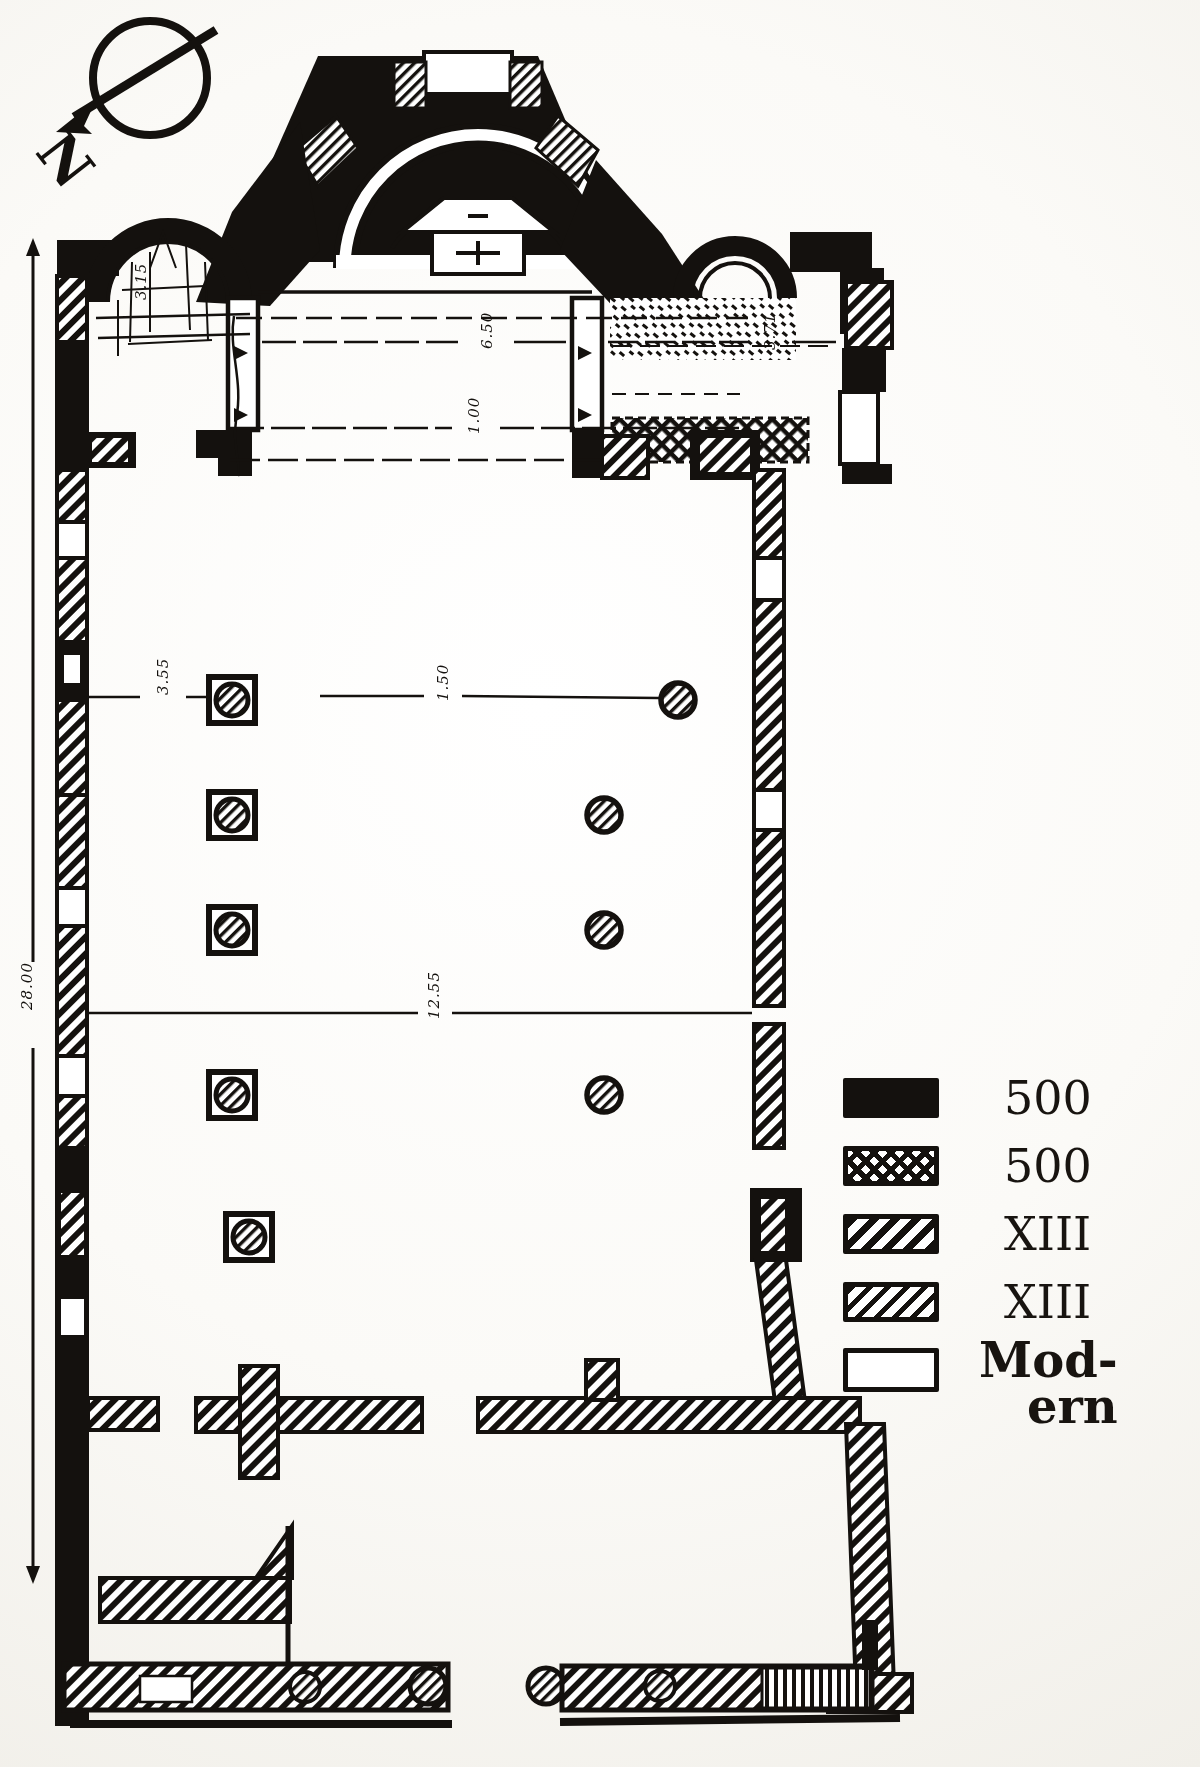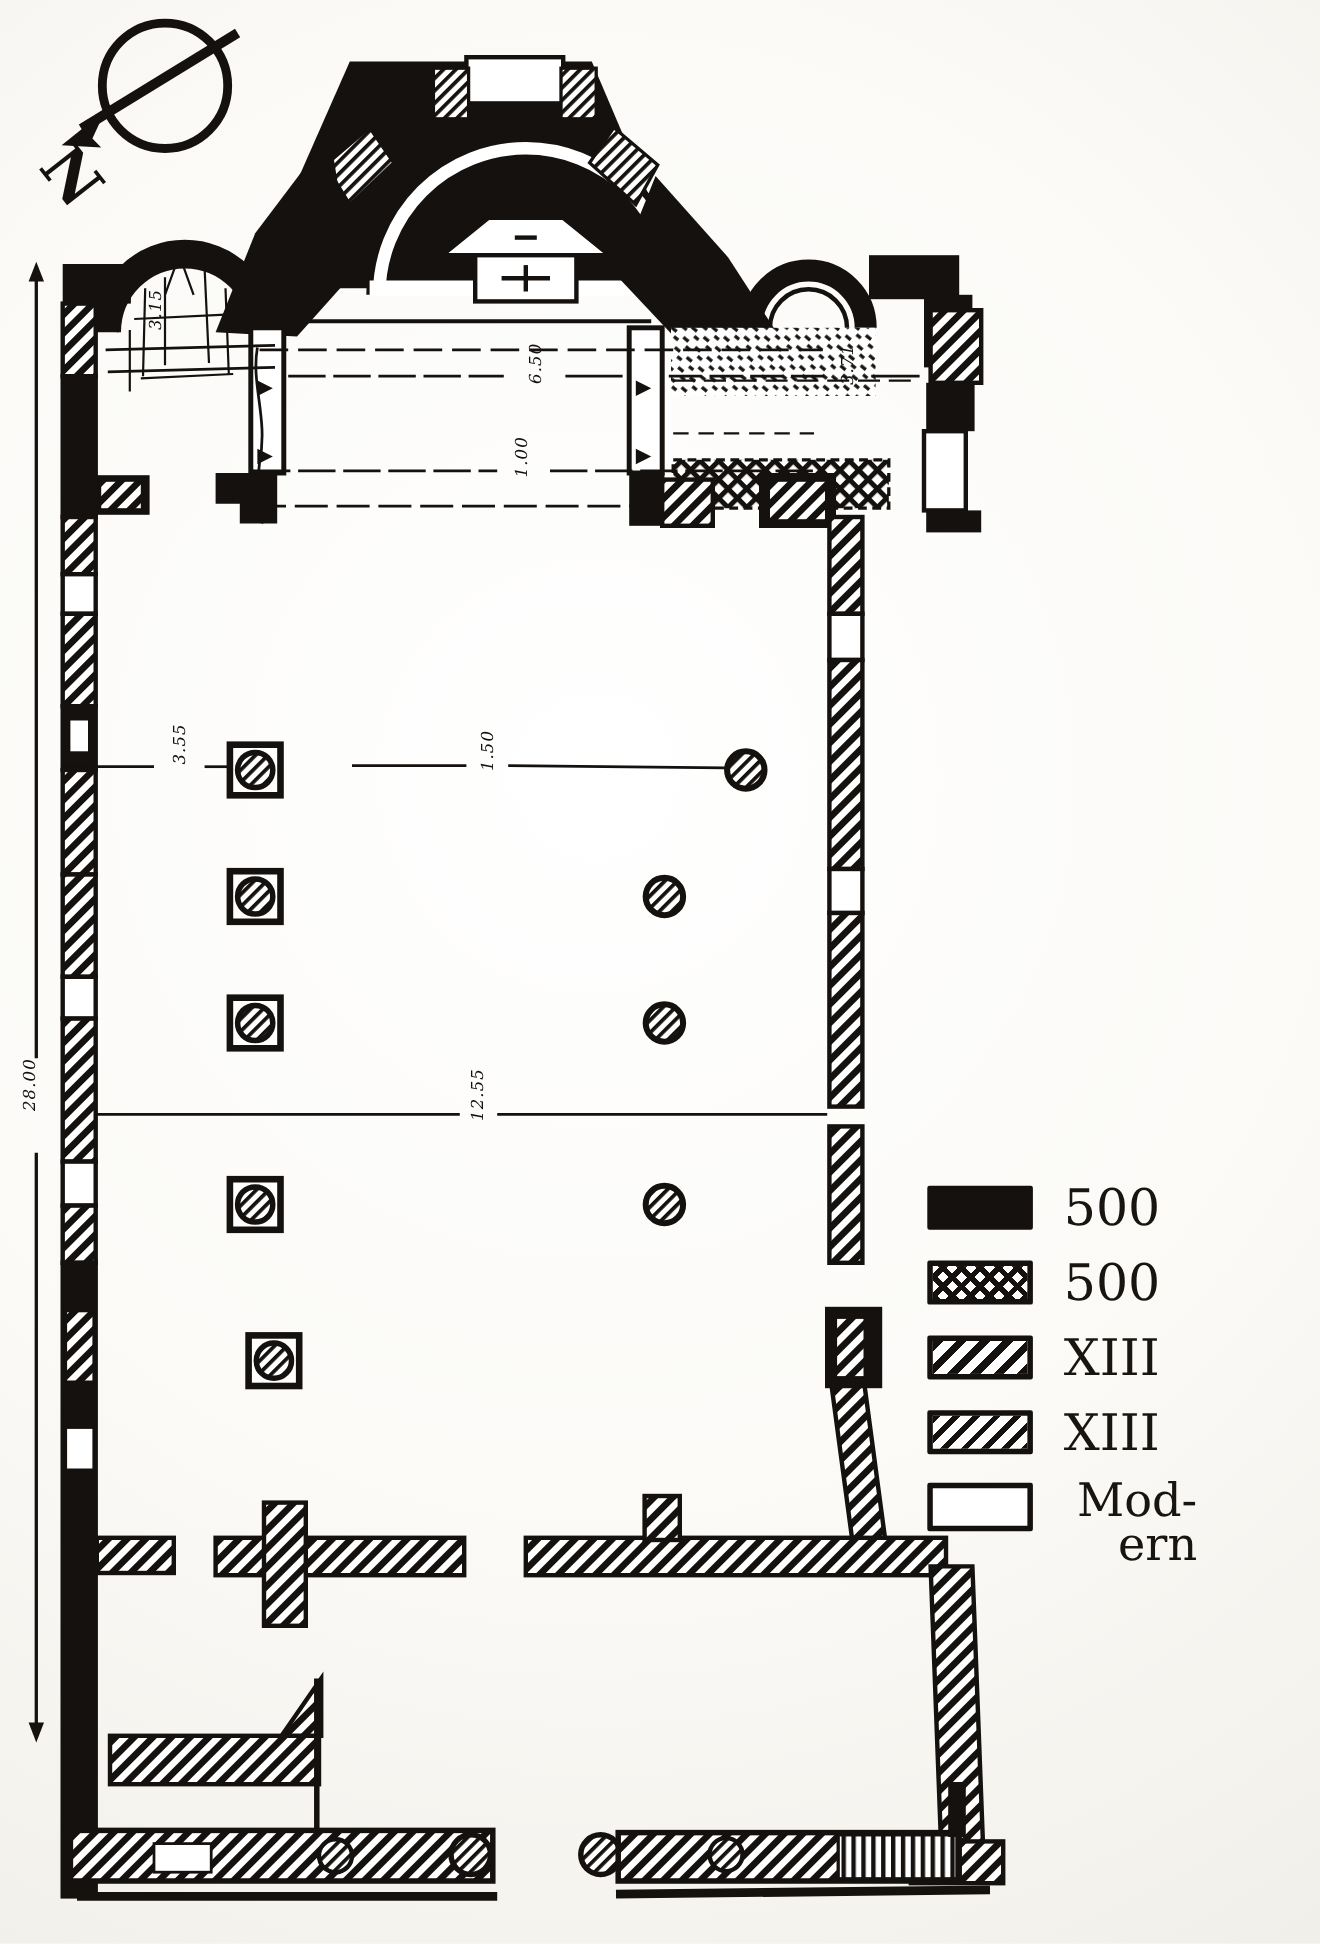--- a/index.html
+++ b/index.html
@@ -32,24 +32,24 @@
      repeating-linear-gradient(45deg,#14110e 0 5px,transparent 5px 12px),
      repeating-linear-gradient(-45deg,#14110e 0 5px,#ffffff 5px 12px);}
   .sw-diag-bold{background:repeating-linear-gradient(135deg,#14110e 0 8px,#ffffff 8px 17px);}
   .sw-diag{background:repeating-linear-gradient(135deg,#14110e 0 7px,#ffffff 7px 15px);}
   .sw-diag-thin{background:repeating-linear-gradient(135deg,#14110e 0 5px,#ffffff 5px 13px);}
   .sw-fine{background:
      repeating-linear-gradient(45deg,#14110e 0 3px,transparent 3px 9px),
      repeating-linear-gradient(-45deg,#14110e 0 3px,#ffffff 3px 9px);}
   .sw-empty{background:#ffffff;}
   .legend-label{
-    margin-left:28px;font-size:46px;color:#181410;line-height:1;
+    margin-left:65px;font-size:46px;color:#181410;line-height:1;
     font-family:"DejaVu Serif", serif;
   }
-  .legend-label.two-line{font-size:42px;line-height:0.95;margin-left:40px;transform:translateY(14px);}
+  .legend-label.two-line{font-size:48px;line-height:0.95;margin-left:40px;transform:translateY(14px);font-weight:bold;}
 </style>
 </head>
 <body>
 
 <svg id="plan-svg" width="1200" height="1767" viewBox="0 0 1200 1767">
   <defs>
     <pattern id="pHatch" width="12" height="12" patternUnits="userSpaceOnUse" patternTransform="rotate(45)">
       <rect width="12" height="12" fill="#ffffff"></rect>
       <rect width="6" height="12" fill="#14110e"></rect>
     </pattern>

